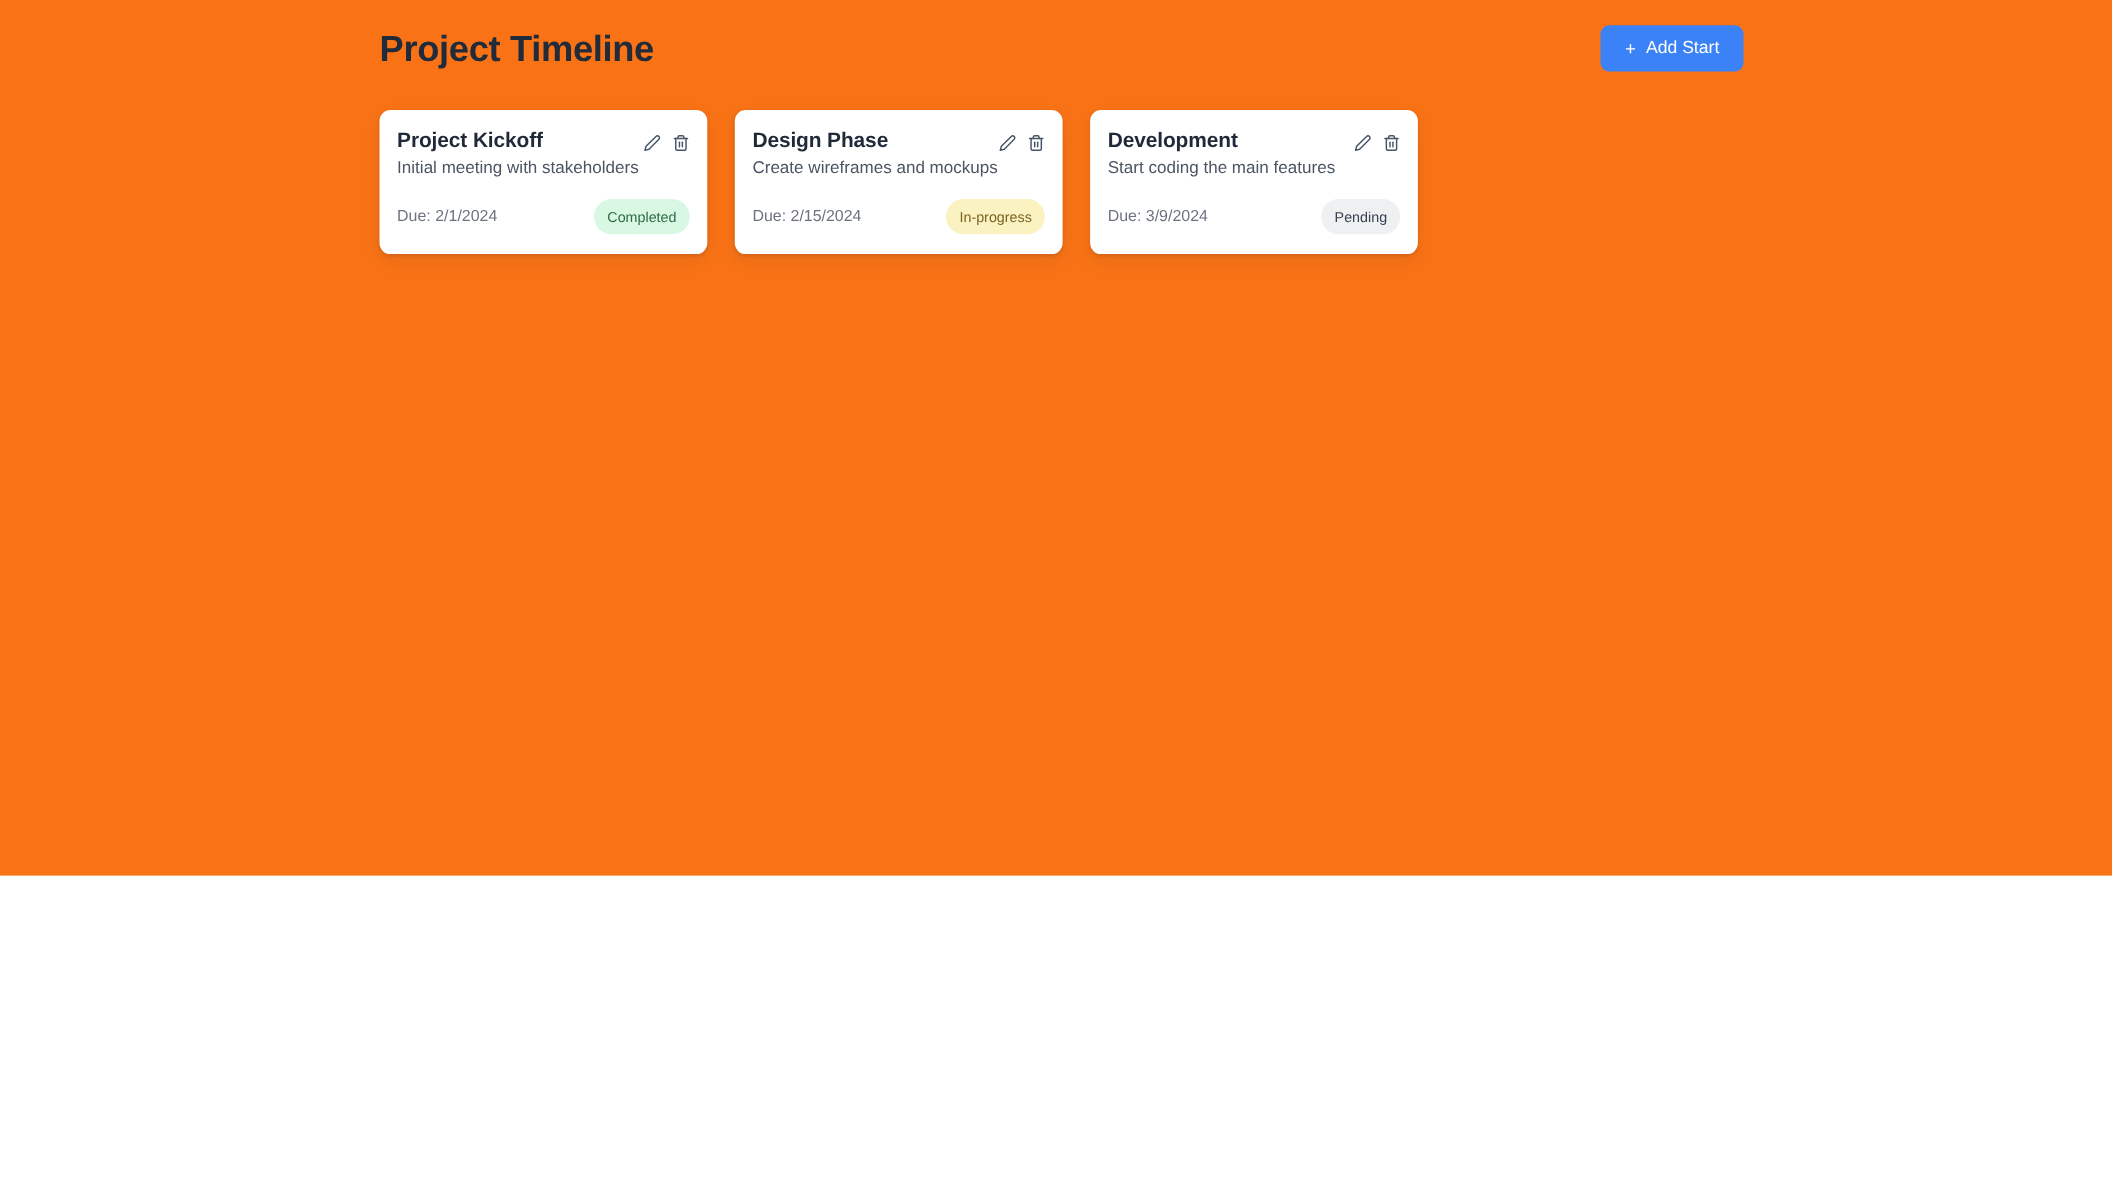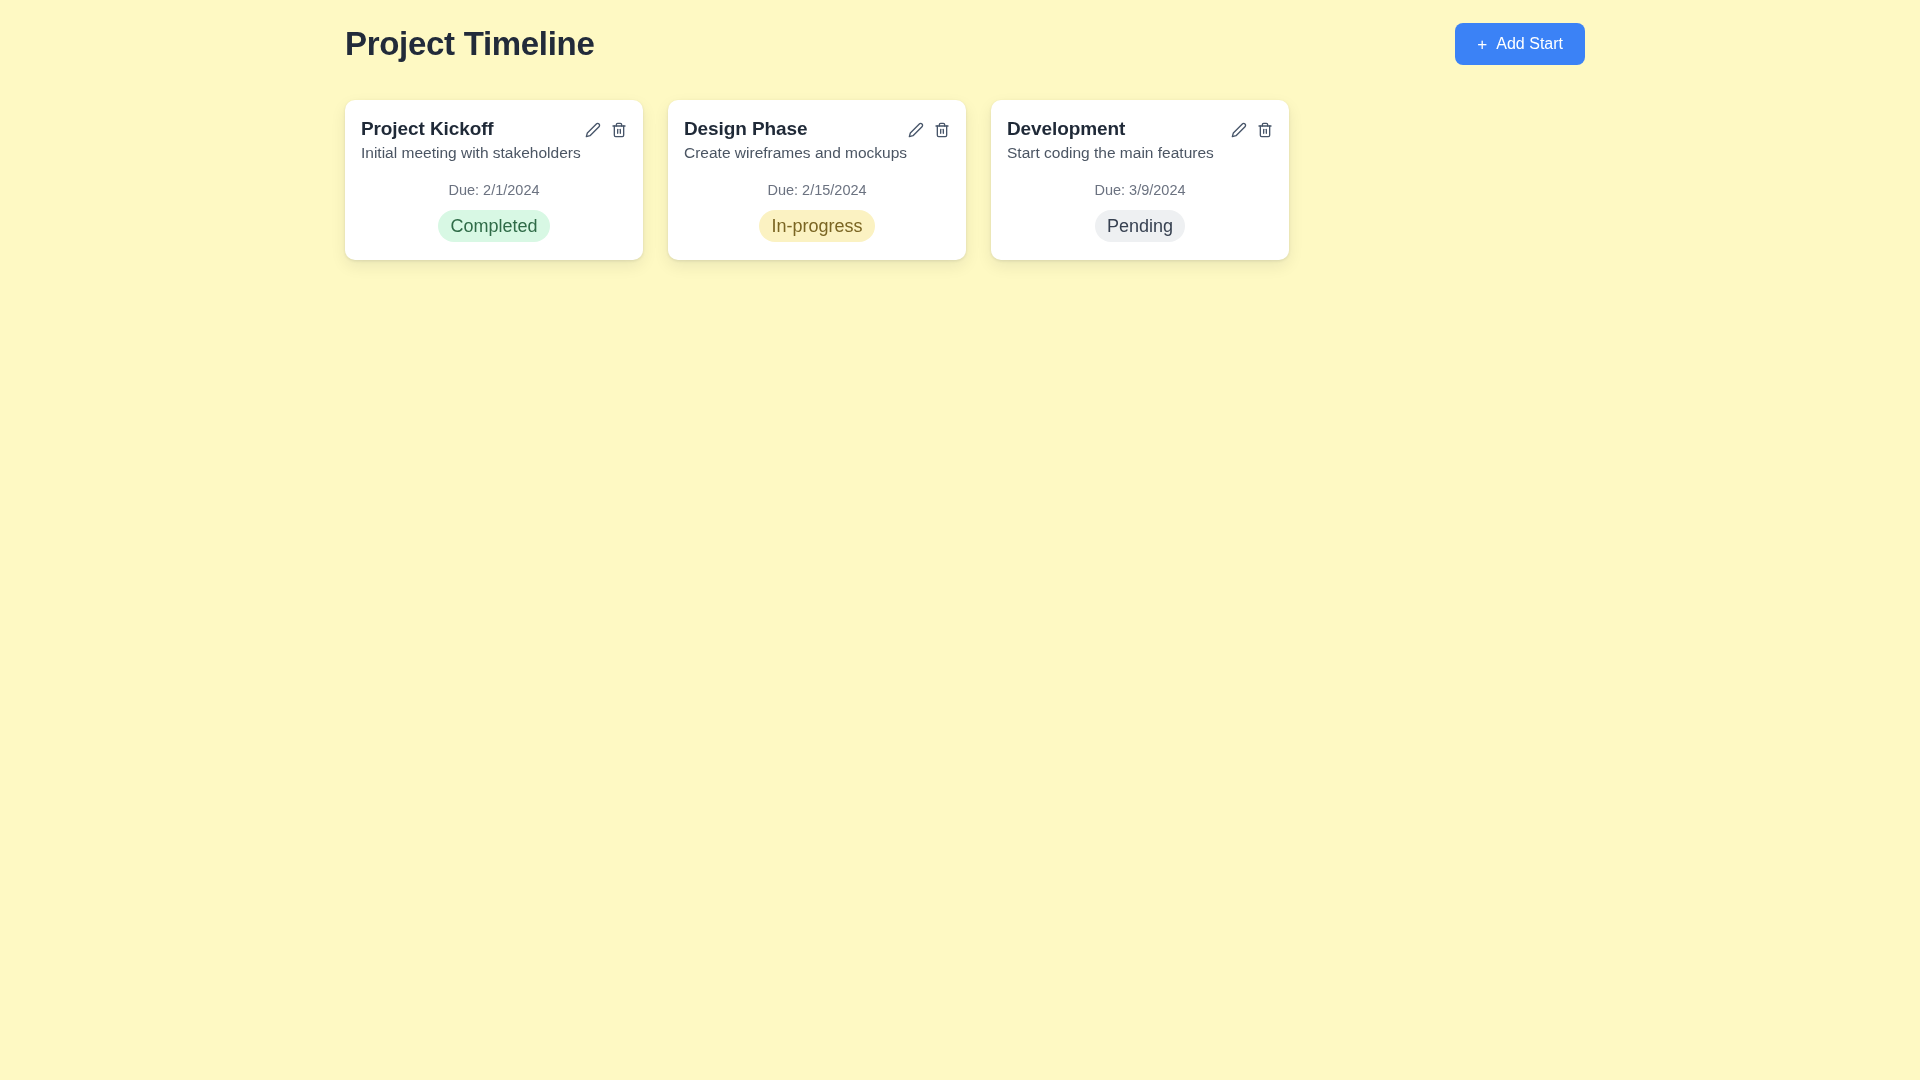--- a/index.html
+++ b/index.html
@@ -8,22 +8,22 @@
     width: 1920px;
     height: 1080px;
     background: #ffffff;
     font-family: "Liberation Sans", sans-serif;
     -webkit-font-smoothing: antialiased;
   }
 
   .page {
     position: relative;
     width: 1920px;
-    height: 1080px;
-    background: #fef9c3;
+    height: 796px;
+    background: #f97316;
     overflow: hidden;
   }
 
   
   .header {
     position: absolute;
     left: 345px;
     top: 18px;
     width: 1240px;
     height: 52px;
@@ -129,38 +129,37 @@
     color: #4b5563;
     line-height: 21px;
   }
 
   .card-footer {
     margin-top: 18px;
     display: flex;
     align-items: center;
     justify-content: space-between;
     gap: 10px;
-    flex-direction: column;
   }
 
   .due-date {
     font-size: 14.5px;
     color: #6b7280;
     line-height: 19px;
     white-space: nowrap;
   }
 
   .status-badge {
     display: inline-flex;
     align-items: center;
     justify-content: center;
     height: 24px;
     padding: 16px 12px;
     border-radius: 999px;
-    font-size: 18px;
+    font-size: 13px;
     line-height: 1;
     white-space: nowrap;
   }
 
   .status-completed  { background: #d8f8e4; color: #2f6b47; }
   .status-inprogress { background: #fbf2c2; color: #7a6522; }
   .status-pending    { background: #eef0f2; color: #374151; }
 </style>
 </head>
 <body>

